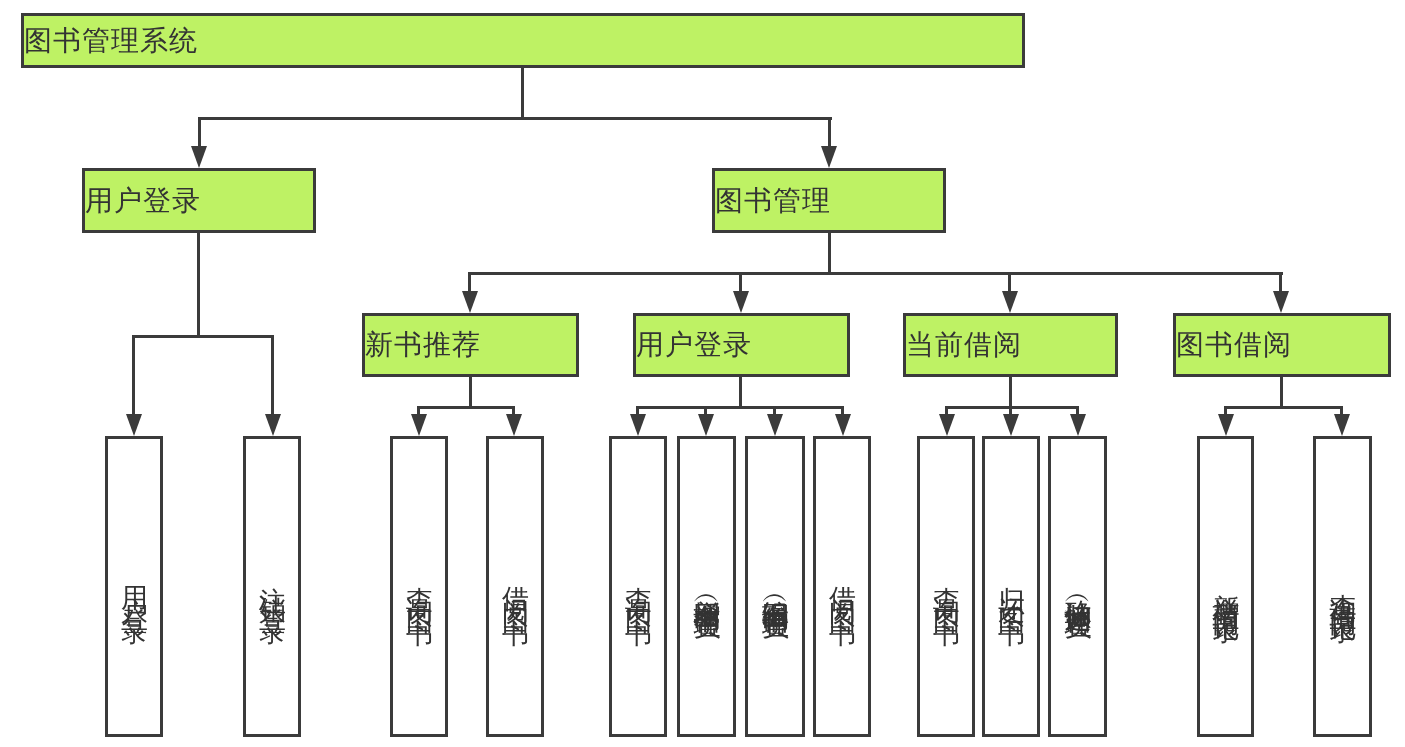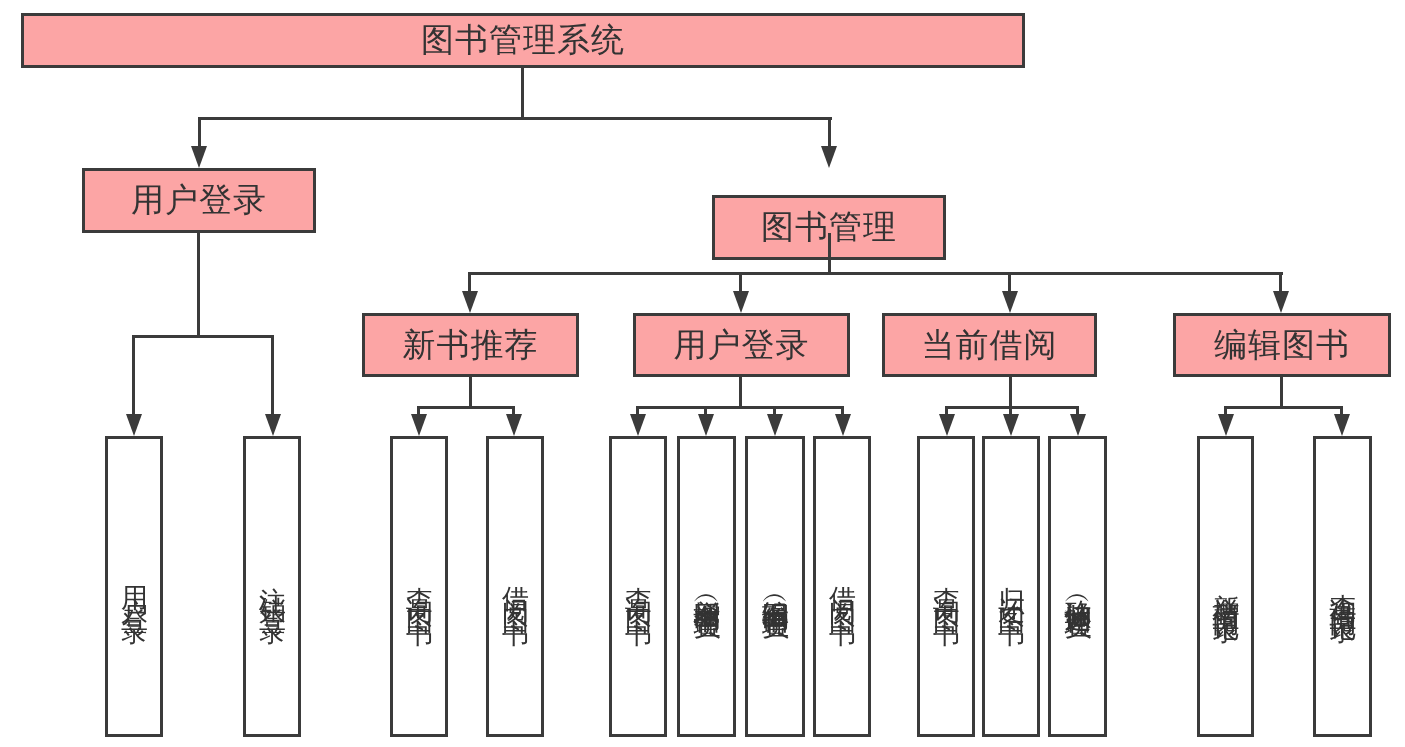--- a/index.html
+++ b/index.html
@@ -14,23 +14,23 @@
     background:#ffffff;
     font-family:"Liberation Sans","DejaVu Sans",sans-serif;
     color:var(--text);
     overflow:hidden;
   }
   
   .box{
     position:absolute;
     box-sizing:border-box;
     border:3px solid var(--line);
-    background:#fca5a5;
-    display:flex;align-items:center;justify-content:center;
-    font-size:33px;letter-spacing:1px;
+    background:#bef264;
+    display:flex;align-items:center;justify-content:flex-start;
+    font-size:28px;letter-spacing:1px;
     white-space:nowrap;
   }
   .vbox{
     position:absolute;
     box-sizing:border-box;
     border:3px solid var(--line);
     background:#ffffff;
     display:flex;align-items:center;justify-content:center;
     writing-mode:vertical-rl;text-orientation:mixed;
     font-size:27px;line-height:1;
@@ -69,21 +69,21 @@
   <div class="v" style="left:521px;top:67px;height:52px;"></div>
   <div class="h" style="left:198px;top:117px;width:634px;"></div>
   <div class="v" style="left:198px;top:117px;height:32px;"></div>
   <div class="head" style="left:191px;top:146px;"></div>
   <div class="v" style="left:828px;top:117px;height:32px;"></div>
   <div class="head" style="left:821px;top:146px;"></div>
 
   <div class="box" style="left:82px;top:168px;width:234px;height:65px;">
     <span>用户登录</span>
   </div>
-  <div class="box" style="left:712px;top:168px;width:234px;height:65px;margin-top:27px;">
+  <div class="box" style="left:712px;top:168px;width:234px;height:65px;">
     <span>图书管理</span>
   </div>
 
   <div class="v" style="left:197px;top:233px;height:105px;"></div>
   <div class="h" style="left:132px;top:335px;width:142px;"></div>
   <div class="v" style="left:132px;top:335px;height:80px;"></div>
   <div class="head" style="left:126px;top:414px;"></div>
   <div class="v" style="left:271px;top:335px;height:80px;"></div>
   <div class="head" style="left:265px;top:414px;"></div>
 
@@ -97,25 +97,25 @@
   <div class="head" style="left:1002px;top:291px;"></div>
   <div class="v" style="left:1279px;top:272px;height:20px;"></div>
   <div class="head" style="left:1273px;top:291px;"></div>
 
   <div class="box" style="left:362px;top:313px;width:217px;height:64px;">
     <span>新书推荐</span>
   </div>
   <div class="box" style="left:633px;top:313px;width:217px;height:64px;">
     <span>用户登录</span>
   </div>
-  <div class="box" style="left:882px;top:313px;width:215px;height:64px;">
+  <div class="box" style="left:903px;top:313px;width:215px;height:64px;">
     <span>当前借阅</span>
   </div>
   <div class="box" style="left:1173px;top:313px;width:218px;height:64px;">
-    <span>编辑图书</span>
+    <span>图书借阅</span>
   </div>
 
   <div class="v" style="left:469px;top:377px;height:32px;"></div>
   <div class="h" style="left:417px;top:406px;width:98px;"></div>
   <div class="v" style="left:417px;top:406px;height:12px;"></div>
   <div class="head" style="left:411px;top:414px;"></div>
   <div class="v" style="left:512px;top:406px;height:12px;"></div>
   <div class="head" style="left:506px;top:414px;"></div>
 
   <div class="v" style="left:739px;top:377px;height:32px;"></div>

